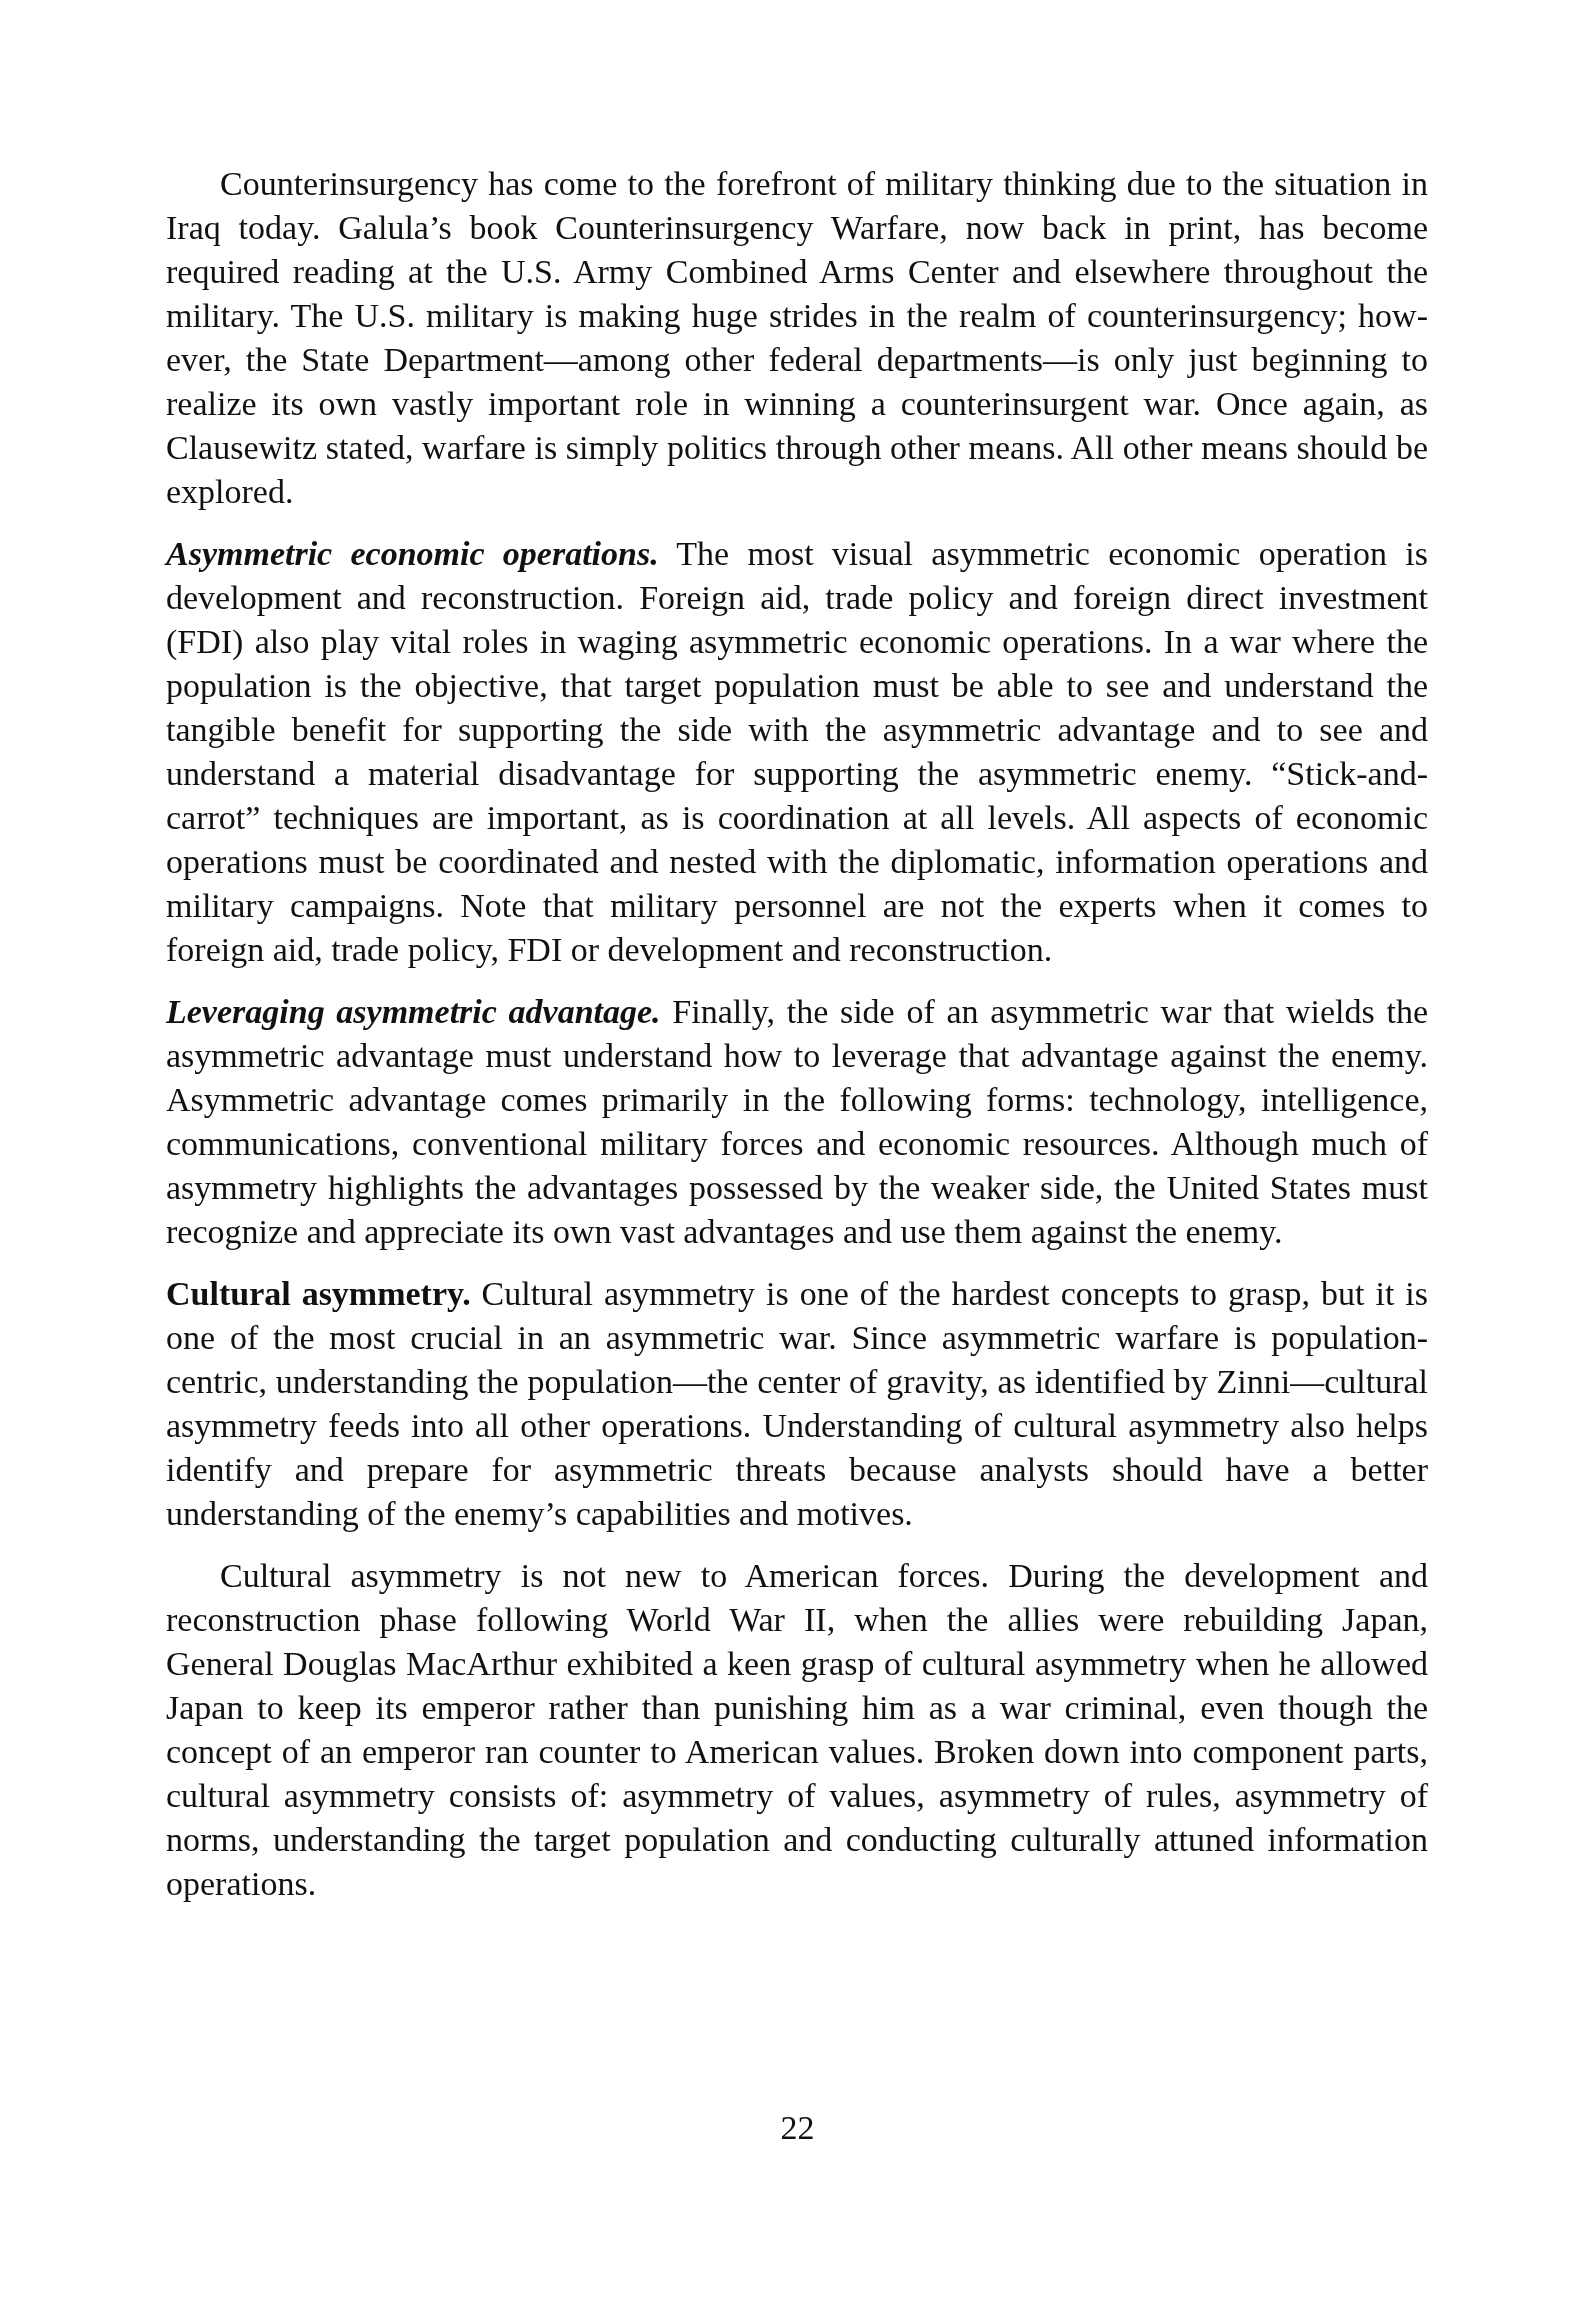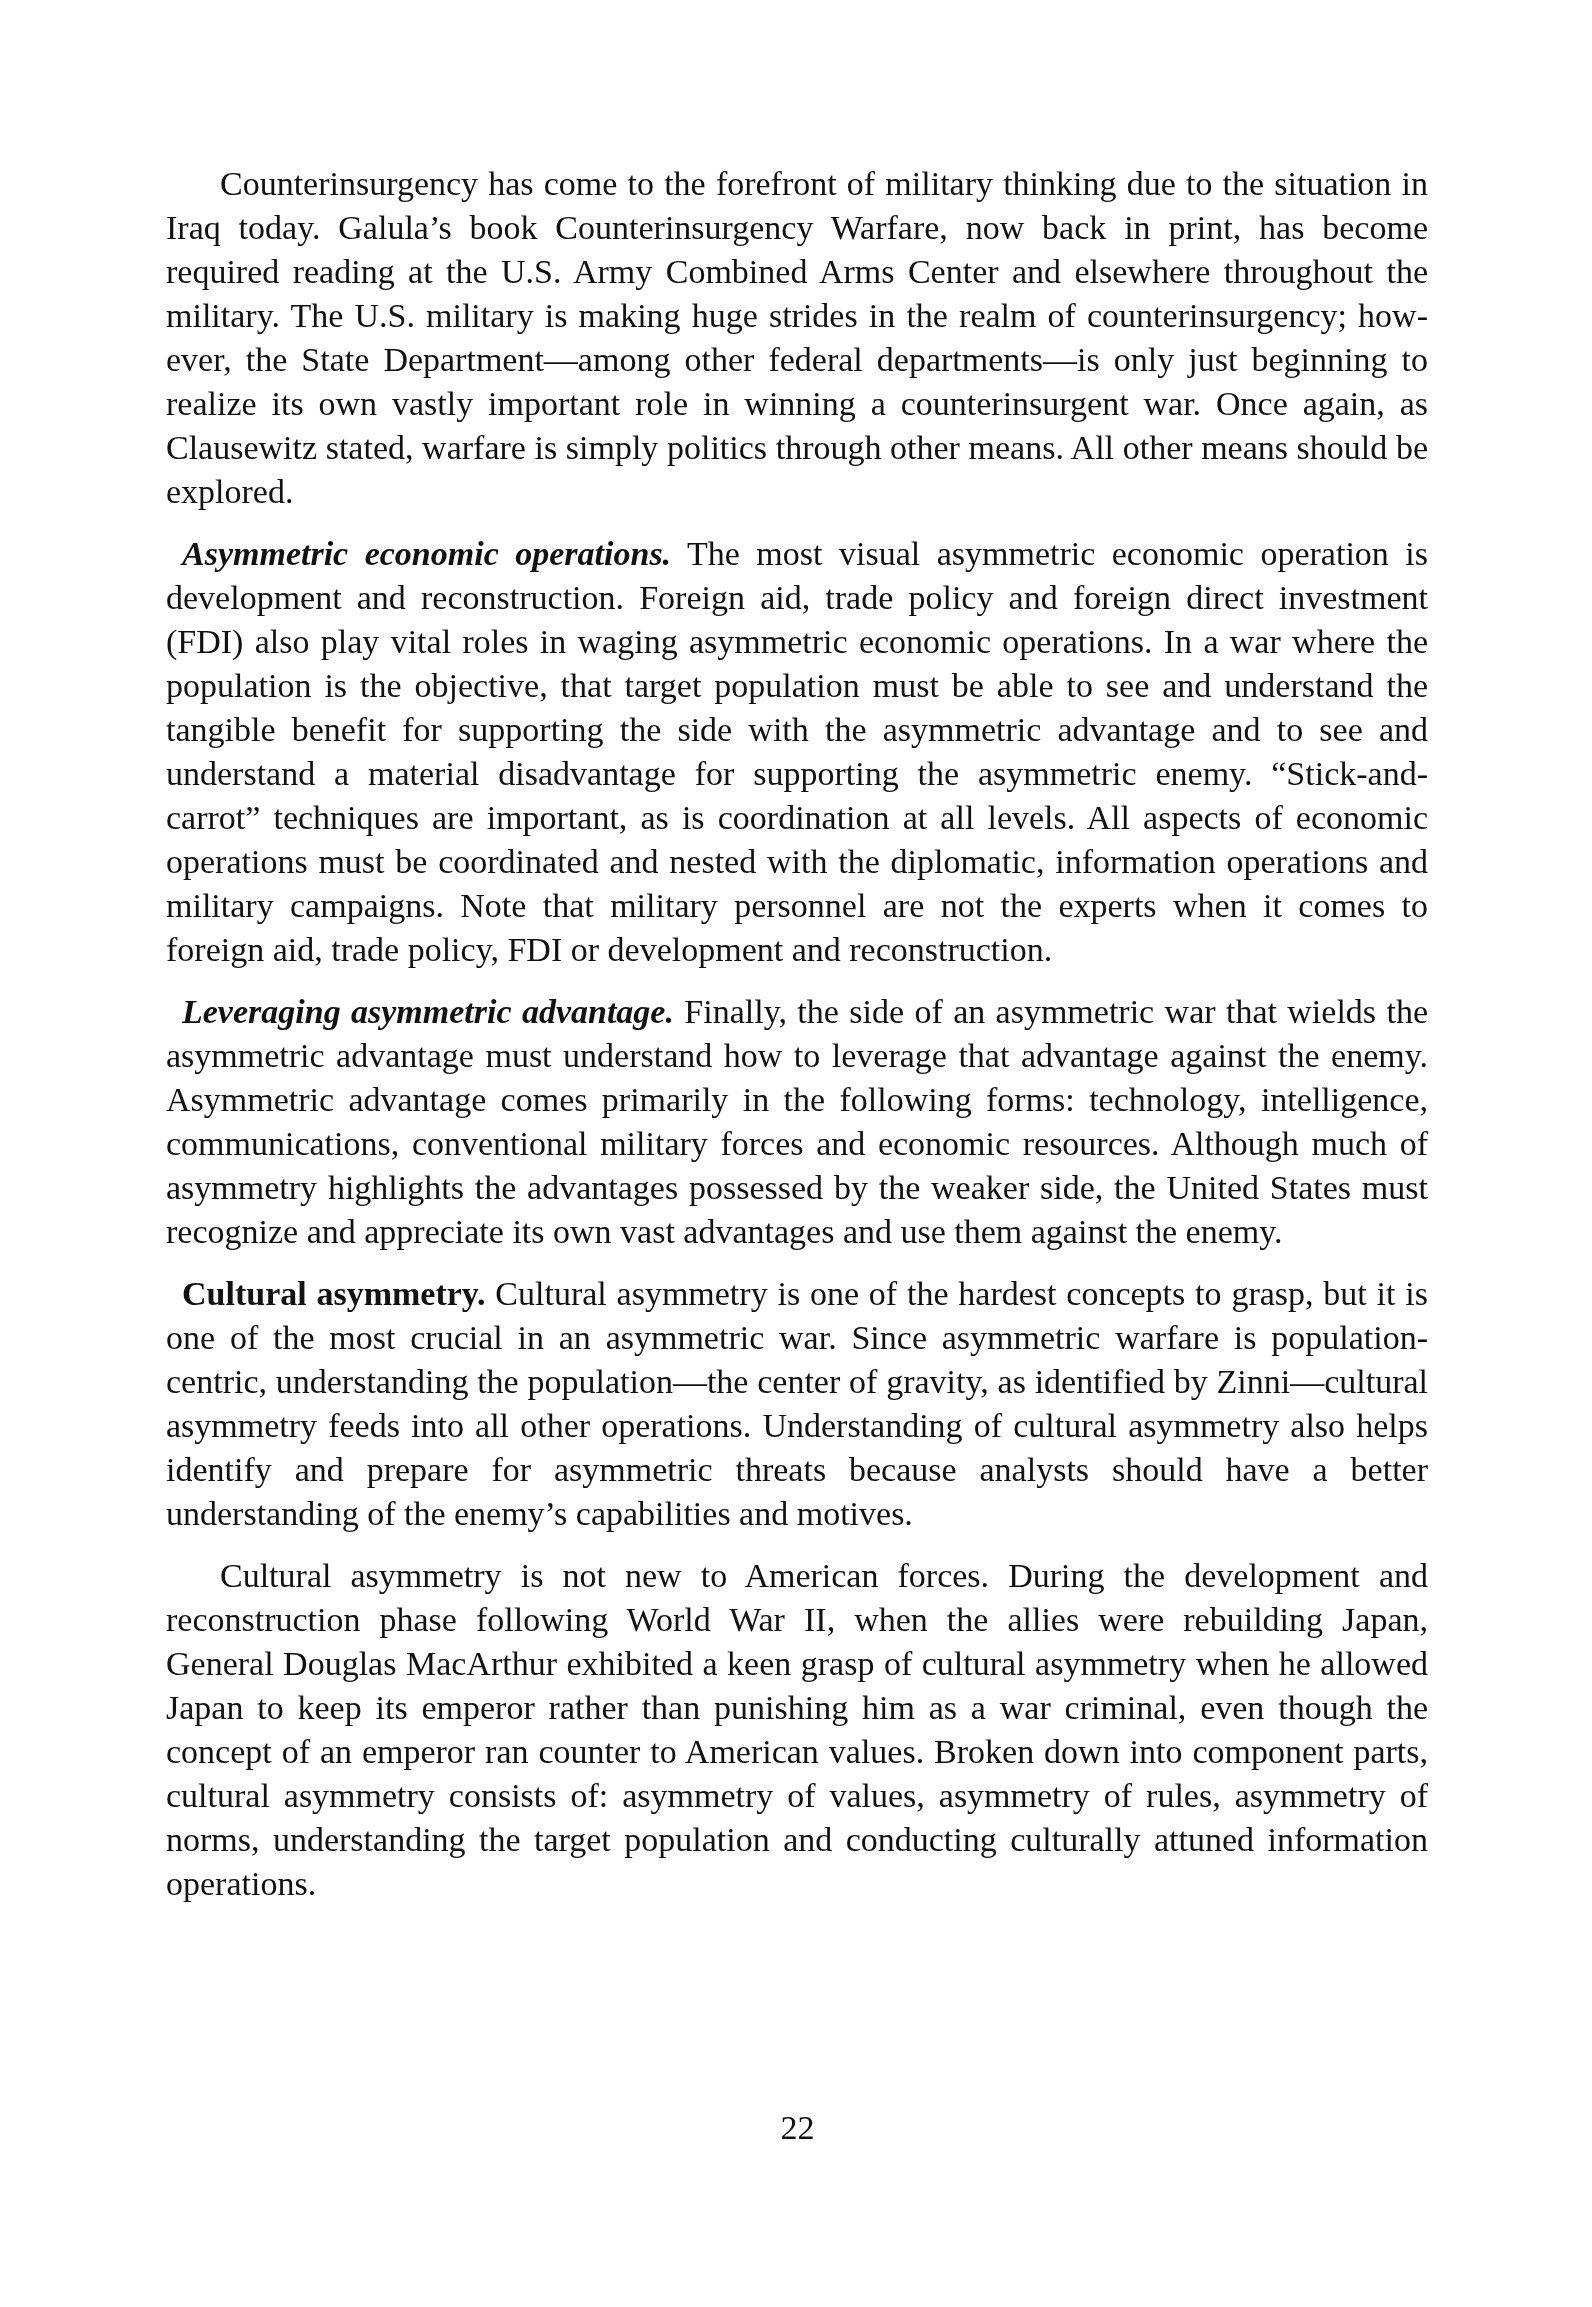--- a/index.html
+++ b/index.html
@@ -26,21 +26,20 @@
     font-size: 34px;
     line-height: 44px;
     text-align: justify;
     hyphens: manual;
   }
   .para.indent {
     text-indent: 54px;
   }
   .run-head {
     font-weight: bold;
-    margin-left: 16px;
   }
   .run-head.italic {
     font-style: italic;
   }
   .run-italic {
   }
   .page-number {
     position: absolute;
     left: 1px;
     width: 1593px;

